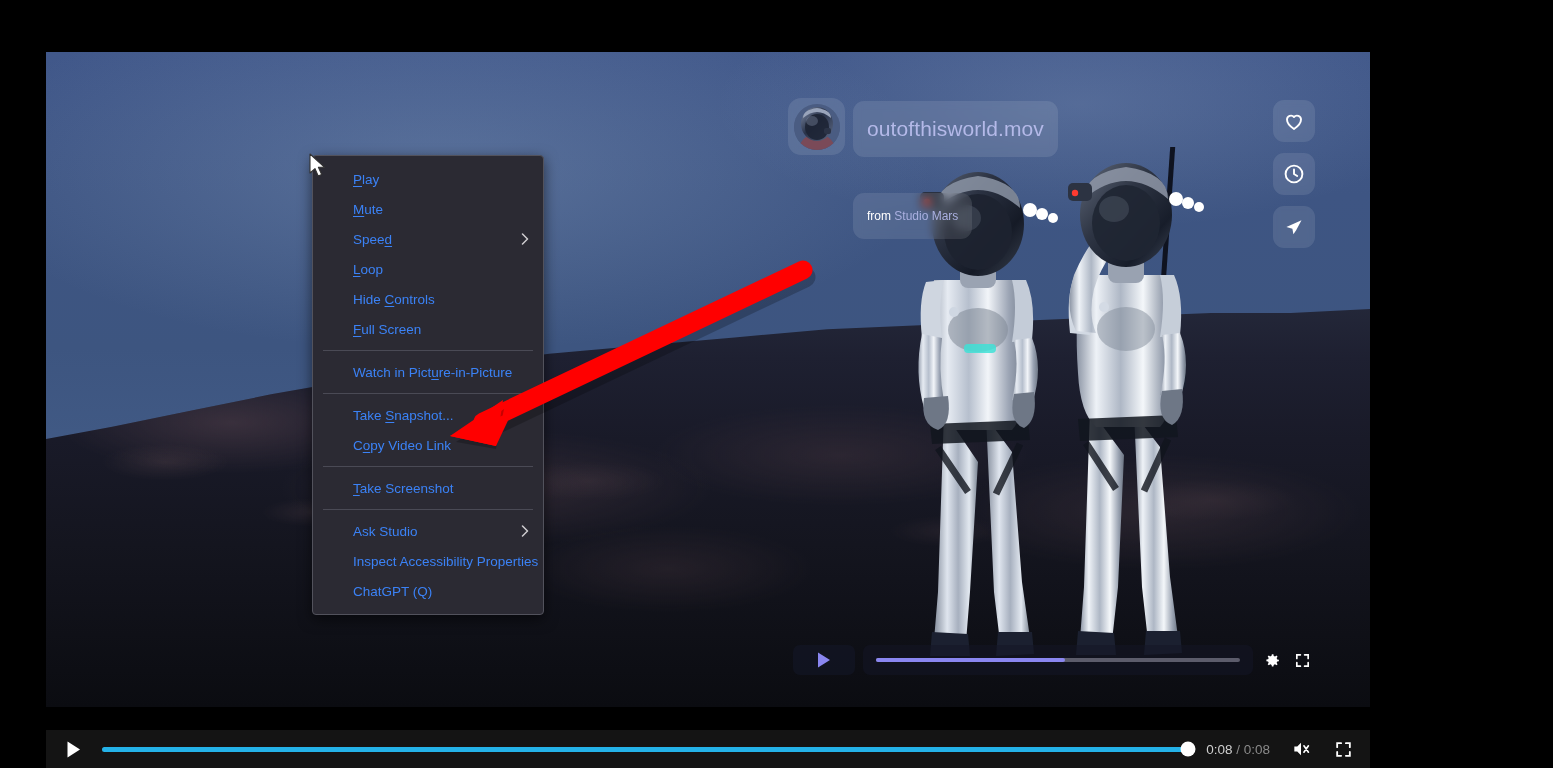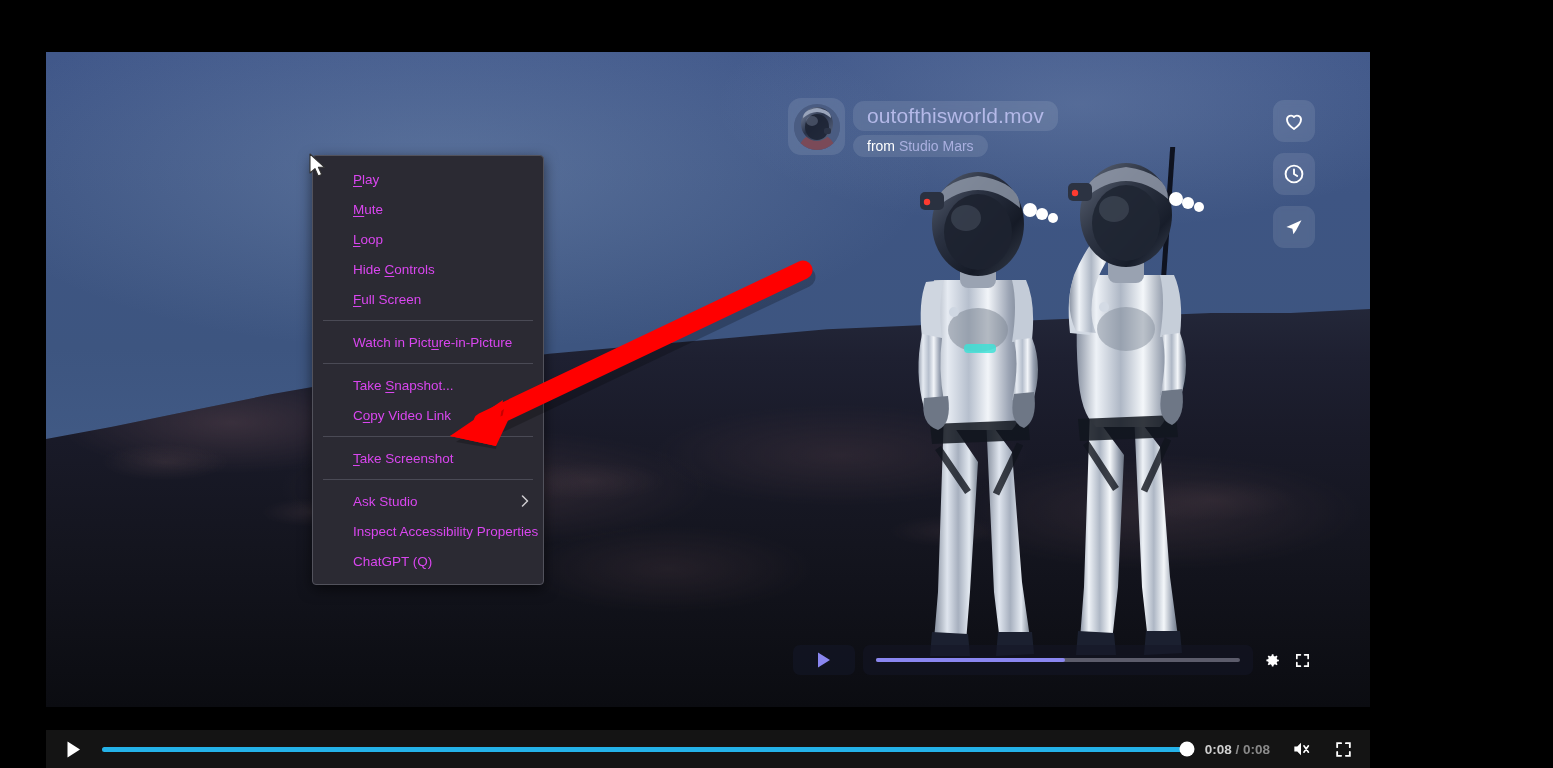--- a/index.html
+++ b/index.html
@@ -75,26 +75,26 @@
   }
   .avatar-circle {
     width:46px; height:46px; border-radius:50%;
     overflow:hidden; position:relative;
     background:linear-gradient(180deg,#5b6d93,#45567d);
   }
   .badge-texts { display:flex; flex-direction:column; gap:4px; padding-top:3px; }
   .pill {
     background:rgba(255,255,255,0.10);
     border-radius:11px;
-    padding:3px 14px;
+    padding:16px 14px;
     backdrop-filter:blur(4px);
     display:inline-block; width:fit-content;
   }
   .pill-title { font-size:21px; color:#b4b9e8; letter-spacing:0.1px; }
-  .pill-sub { font-size:14px; color:#ffffff; }
+  .pill-sub { font-size:12px; color:#ffffff;margin-top:32px; }
   .pill-sub .studio { color:#aab0e0; }
 
   
   #icon-rail {
     position:absolute; right:55px; top:48px;
     display:flex; flex-direction:column; gap:11px;
   }
   .rail-btn {
     width:42px; height:42px; border-radius:11px;
     background:rgba(255,255,255,0.10);
@@ -124,21 +124,20 @@
   .ic-fill { position:absolute; left:0; top:0; height:4px; border-radius:2px; background:#8a86f0; }
   .ic-icon { width:22px; height:30px; display:flex; align-items:center; justify-content:center; cursor:pointer; }
 
   
   #native-bar {
     position:absolute; left:46px; bottom:0;
     width:1324px; height:38px;
     background:#141414;
     display:flex; align-items:center; padding:0 14px;
     gap:16px;
-    font-weight:bold;
   }
   .nb-play { width:26px; height:26px; display:flex; align-items:center; justify-content:center; cursor:pointer; }
   .nb-scrub { position:relative; flex:1; height:26px; display:flex; align-items:center; cursor:pointer; }
   .nb-track { position:relative; width:100%; height:5px; border-radius:3px; background:#2e2e2e; }
   .nb-fill { position:absolute; left:0; top:0; height:5px; border-radius:3px; background:#24b2e8; }
   .nb-handle {
     position:absolute; top:50%; transform:translate(-50%,-50%);
     width:15px; height:15px; border-radius:50%; background:#fff;
   }
   .nb-time { color:#cfcfcf; font-size:13.5px; white-space:nowrap; padding:0 2px; }
@@ -154,21 +153,21 @@
     border:1px solid #52525c;
     border-radius:4px;
     box-shadow:0 4px 14px rgba(0,0,0,0.55);
     padding:8px 0;
     z-index:50;
   }
   .mi {
     height:30px;
     display:flex; align-items:center;
     padding:0 14px 0 40px;
-    color:#d946ef;
+    color:#3b82f6;
     font-size:13.5px;
     cursor:default;
     position:relative;
     white-space:nowrap;
   }
   .mi .u { text-decoration:underline; text-underline-offset:2px; }
   .mi .chev { position:absolute; right:14px; top:50%; transform:translateY(-50%); }
   .msep { height:1px; background:#4a4a55; margin:6px 10px; }
 
   
@@ -416,20 +415,26 @@
   </div>
 
   <div id="context-menu">
       <div class="mi">
         <span><span class="u">P</span>lay</span>
       </div>
       <div class="mi">
         <span><span class="u">M</span>ute</span>
       </div>
       <div class="mi">
+        <span>Spee<span class="u">d</span></span>
+        <svg class="chev" width="8" height="12" viewBox="0 0 8 12">
+          <path d="M1.5 1 L6.5 6 L1.5 11" fill="none" stroke="#cfcdd0" stroke-width="1.5" stroke-linecap="round" stroke-linejoin="round"></path>
+        </svg>
+      </div>
+      <div class="mi">
         <span><span class="u">L</span>oop</span>
       </div>
       <div class="mi">
         <span>Hide <span class="u">C</span>ontrols</span>
       </div>
       <div class="mi">
         <span><span class="u">F</span>ull Screen</span>
       </div>
       <div class="msep"></div>
       <div class="mi">

